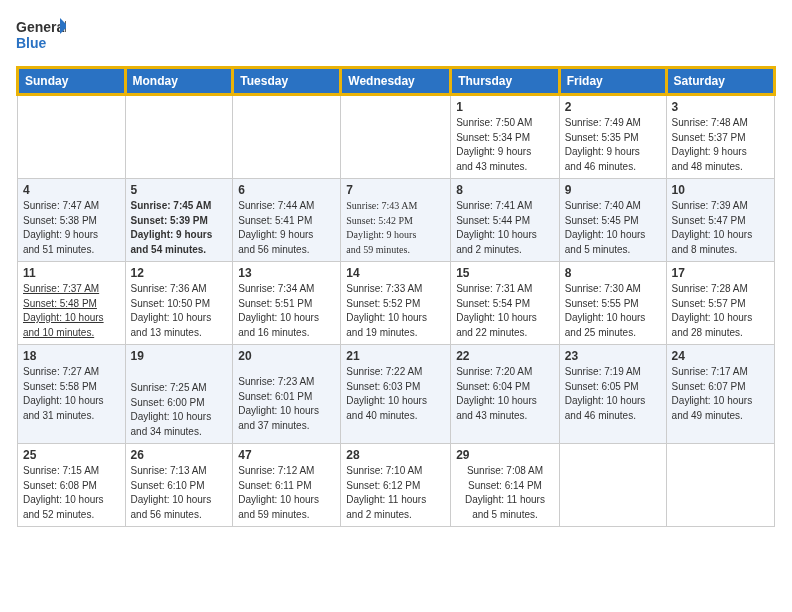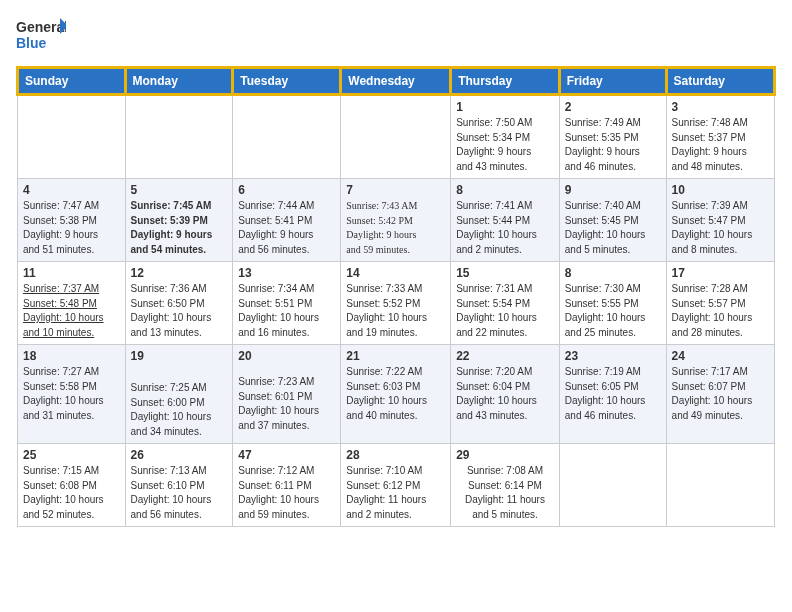--- a/index.html
+++ b/index.html
@@ -184,21 +184,21 @@
         <td>
           <span class="day-num">11</span>
           <div class="day-info" style="white-space: pre-line; text-decoration: underline;">Sunrise: 7:37 AM
 Sunset: 5:48 PM
 Daylight: 10 hours
 and 10 minutes.</div>
         </td>
         <td>
           <span class="day-num">12</span>
           <div class="day-info" style="white-space: pre-line;">Sunrise: 7:36 AM
-Sunset: 6:50 PM
+Sunset: 10:50 PM
 Daylight: 10 hours
 and 13 minutes.</div>
         </td>
         <td>
           <span class="day-num">13</span>
           <div class="day-info" style="white-space: pre-line;">Sunrise: 7:34 AM
 Sunset: 5:51 PM
 Daylight: 10 hours
 and 16 minutes.</div>
         </td>

